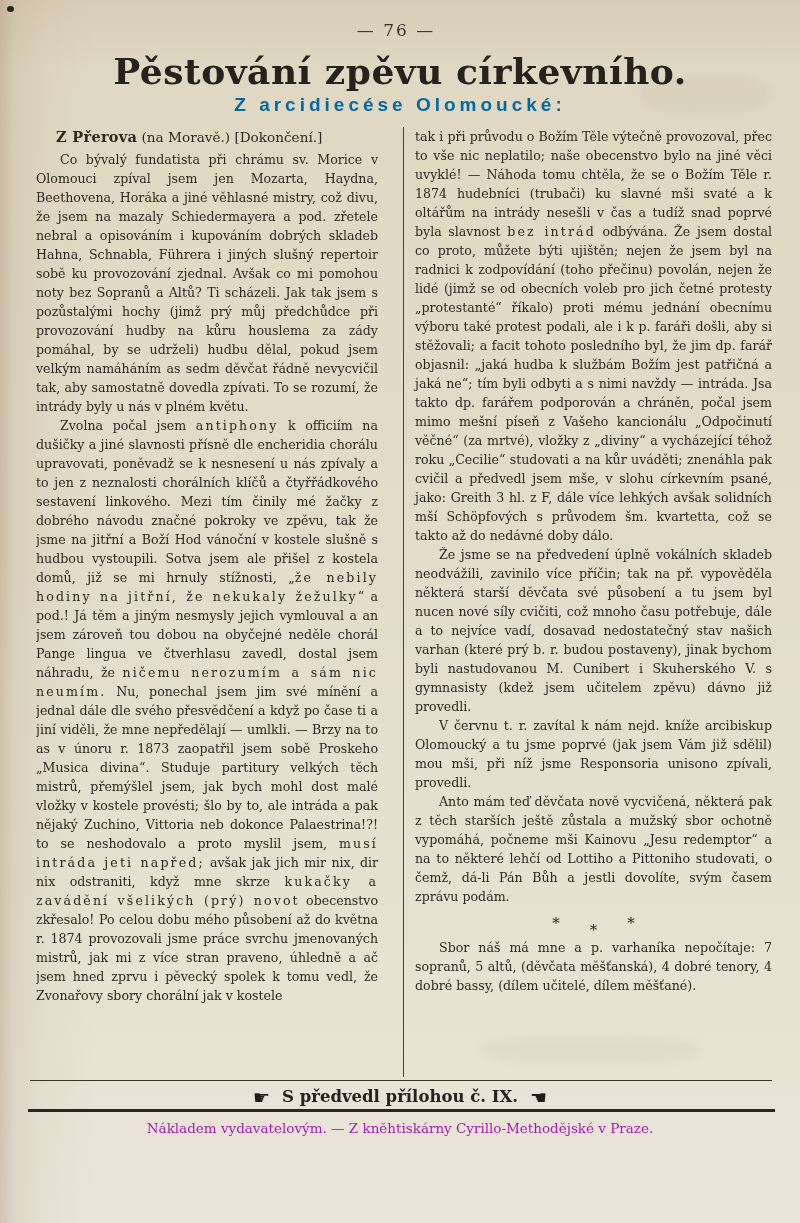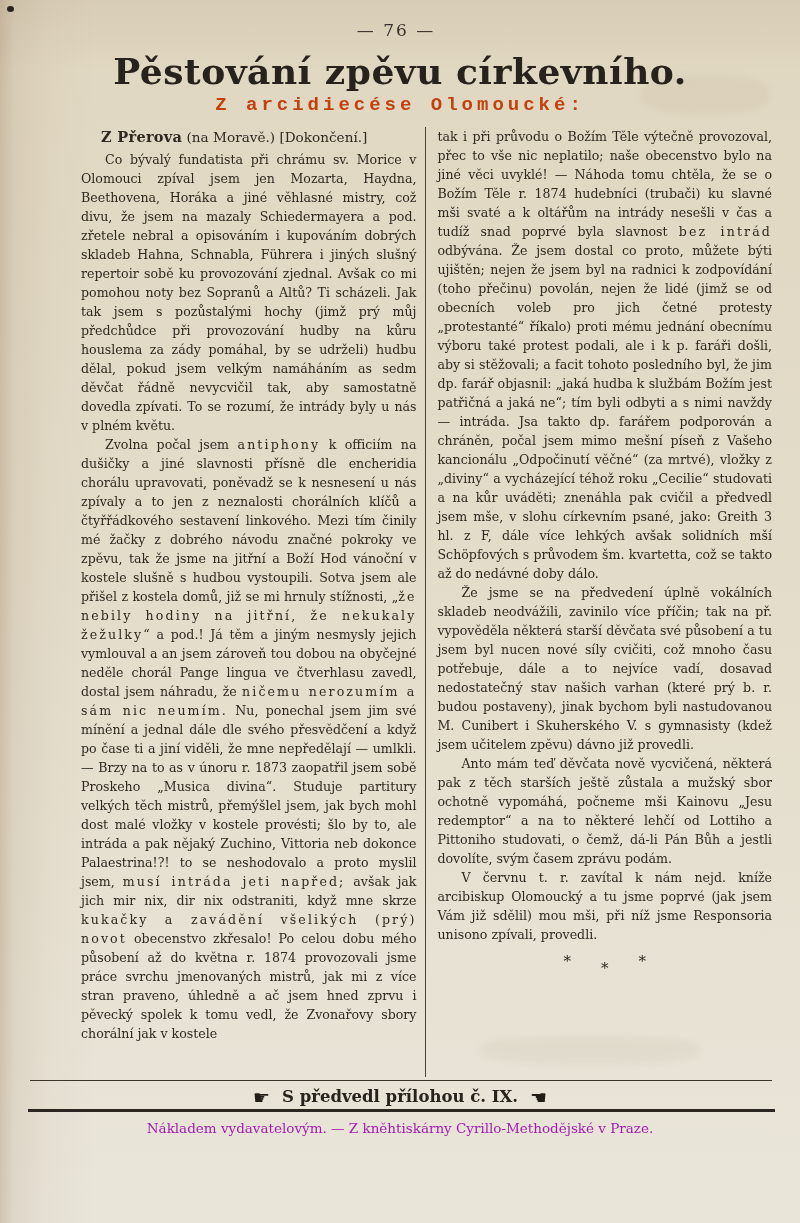--- a/index.html
+++ b/index.html
@@ -9,27 +9,27 @@
     background:
       linear-gradient(90deg, rgba(150,118,88,0.30) 0px, rgba(150,118,88,0.13) 14px, rgba(150,118,88,0.04) 48px, rgba(150,118,88,0) 95px),
       linear-gradient(180deg, rgba(140,110,80,0.10) 0px, rgba(140,110,80,0) 70px),
       linear-gradient(180deg, #e0d7c1 0%, #e3dcc9 45%, #e9e5d9 100%);
   }
   .pagenum{position:absolute;top:20px;left:0;right:8px;text-align:center;
     font-size:17px;letter-spacing:2px;color:#39322a;}
   .title{position:absolute;top:50px;left:0;right:0;text-align:center;margin:0;
     font-size:36px;font-weight:bold;letter-spacing:0.5px;color:#27221b;}
   .subtitle{position:absolute;top:94px;left:0;right:0;text-align:center;margin:0;
-    font-family:Liberation Mono, monospace;font-weight:bold;
-    font-size:19px;letter-spacing:4px;color:#c2410c;}
+    font-family:Liberation Sans, sans-serif;font-weight:bold;
+    font-size:19px;letter-spacing:4px;color:#0369a1;}
   .columns{position:absolute;top:127px;left:36px;width:736px;height:950px;
     display:flex;overflow:hidden;}
   .col{width:50%;box-sizing:border-box;text-align:justify;
     font-size:12.6px;line-height:19.0px;}
-  .col-left{padding-right:9px;border-right:1px solid #4a4235;margin-left:45px;}
+  .col-left{padding-right:25px;border-right:1px solid #4a4235;}
   .col-right{padding-left:11px;}
   p.para{margin:0;text-indent:24px;}
   p.noindent{text-indent:0;}
   .sperr{letter-spacing:2.1px;}
   .bold-lead{font-weight:bold;font-size:14.5px;letter-spacing:0.3px;}
   p.dateline{text-indent:20px;position:relative;font-size:13.6px;margin-bottom:3px;}
   .stars{text-align:center;margin:8px 0 5px;font-size:15px;color:#2e2820;}
   .stars span{display:inline-block;margin:0 15px;}
   .stars .low{transform:translateY(7px);}
   .rule-thin{position:absolute;top:1080px;left:30px;right:28px;height:1px;background:#3b352b;}
@@ -56,23 +56,24 @@
 
 <div class="columns">
   <div class="col col-left" id="col-left">
       <p class="para dateline"><span class="bold-lead">Z Přerova</span><span> (na Moravě.) [Dokončení.]</span></p>
       <p class="para"><span>Co bývalý fundatista při chrámu sv. Morice v Olomouci zpíval jsem jen Mozarta, Haydna, Beethovena, Horáka a jiné věhlasné mistry, což divu, že jsem na mazaly Schiedermayera a pod. zřetele nebral a opisováním i kupováním dobrých skladeb Hahna, Schnabla, Führera i jiných slušný repertoir sobě ku provozování zjednal. Avšak co mi pomohou noty bez Sopranů a Altů? Ti scházeli. Jak tak jsem s pozůstalými hochy (jimž prý můj předchůdce při provozování hudby na kůru houslema za zády pomáhal, by se udrželi) hudbu dělal, pokud jsem velkým namáháním as sedm děvčat řádně nevycvičil tak, aby samostatně dovedla zpívati. To se rozumí, že intrády byly u nás v plném květu.</span></p>
       <p class="para"><span>Zvolna počal jsem </span><span class="sperr">antiphony</span><span> k officiím na dušičky a jiné slavnosti přísně dle encheridia chorálu upravovati, poněvadž se k nesnesení u nás zpívaly a to jen z neznalosti chorálních klíčů a čtyřřádkového sestavení linkového. Mezi tím činily mé žačky z dobrého návodu značné pokroky ve zpěvu, tak že jsme na jitřní a Boží Hod vánoční v kostele slušně s hudbou vystoupili. Sotva jsem ale přišel z kostela domů, již se mi hrnuly stížnosti, „</span><span class="sperr">že nebily hodiny na jitřní, že nekukaly žežulky</span><span>“ a pod.! Já těm a jiným nesmysly jejich vymlouval a an jsem zároveň tou dobou na obyčejné neděle chorál Pange lingua ve čtverhlasu zavedl, dostal jsem náhradu, že </span><span class="sperr">ničemu nerozumím a sám nic neumím.</span><span> Nu, ponechal jsem jim své mínění a jednal dále dle svého přesvědčení a když po čase ti a jiní viděli, že mne nepředělají — umlkli. — Brzy na to as v únoru r. 1873 zaopatřil jsem sobě Proskeho „Musica divina“. Studuje partitury velkých těch mistrů, přemýšlel jsem, jak bych mohl dost malé vložky v kostele provésti; šlo by to, ale intráda a pak nějaký Zuchino, Vittoria neb dokonce Palaestrina!?! to se neshodovalo a proto myslil jsem, </span><span class="sperr">musí intráda jeti napřed;</span><span> avšak jak jich mir nix, dir nix odstraniti, když mne skrze </span><span class="sperr">kukačky a zavádění všelikých (prý) novot</span><span> obecenstvo zkřesalo! Po celou dobu mého působení až do května r. 1874 provozovali jsme práce svrchu jmenovaných mistrů, jak mi z více stran praveno, úhledně a ač jsem hned zprvu i pěvecký spolek k tomu vedl, že Zvonařovy sbory chorální jak v kostele</span></p>
     </div>
   <div class="col col-right" id="col-right">
       <p class="para noindent"><span>tak i při průvodu o Božím Těle výtečně provozoval, přec to vše nic neplatilo; naše obecenstvo bylo na jiné věci uvyklé! — Náhoda tomu chtěla, že se o Božím Těle r. 1874 hudebníci (trubači) ku slavné mši svaté a k oltářům na intrády nesešli v čas a tudíž snad poprvé byla slavnost </span><span class="sperr">bez intrád</span><span> odbývána. Že jsem dostal co proto, můžete býti ujištěn; nejen že jsem byl na radnici k zodpovídání (toho přečinu) povolán, nejen že lidé (jimž se od obecních voleb pro jich četné protesty „protestanté“ říkalo) proti mému jednání obecnímu výboru také protest podali, ale i k p. faráři došli, aby si stěžovali; a facit tohoto posledního byl, že jim dp. farář objasnil: „jaká hudba k službám Božím jest patřičná a jaká ne“; tím byli odbyti a s nimi navždy — intráda. Jsa takto dp. farářem podporován a chráněn, počal jsem mimo mešní píseň z Vašeho kancionálu „Odpočinutí věčné“ (za mrtvé), vložky z „diviny“ a vycházející téhož roku „Cecilie“ studovati a na kůr uváděti; znenáhla pak cvičil a předvedl jsem mše, v slohu církevním psané, jako: Greith 3 hl. z F, dále více lehkých avšak solidních mší Schöpfových s průvodem šm. kvartetta, což se takto až do nedávné doby dálo.</span></p>
       <p class="para"><span>Že jsme se na předvedení úplně vokálních skladeb neodvážili, zavinilo více příčin; tak na př. vypověděla některá starší děvčata své působení a tu jsem byl nucen nové síly cvičiti, což mnoho času potřebuje, dále a to nejvíce vadí, dosavad nedostatečný stav našich varhan (které prý b. r. budou postaveny), jinak bychom byli nastudovanou M. Cunibert i Skuherského V. s gymnasisty (kdež jsem učitelem zpěvu) dávno již provedli.</span></p>
+      <p class="para"><span>V červnu t. r. zavítal k nám nejd. kníže arcibiskup Olomoucký a tu jsme poprvé (jak jsem Vám již sdělil) mou mši, při níž jsme Responsoria unisono zpívali, provedli.</span></p>
       <p class="para"><span>Anto mám teď děvčata nově vycvičená, některá pak z těch starších ještě zůstala a mužský sbor ochotně vypomáhá, počneme mši Kainovu „Jesu redemptor“ a na to některé lehčí od Lottiho a Pittoniho studovati, o čemž, dá-li Pán Bůh a jestli dovolíte, svým časem zprávu podám.</span></p>
-      <p class="para"><span>V červnu t. r. zavítal k nám nejd. kníže arcibiskup Olomoucký a tu jsme poprvé (jak jsem Vám již sdělil) mou mši, při níž jsme Responsoria unisono zpívali, provedli.</span></p>
       <div class="stars"><span class="hi">*</span><span class="low">*</span><span class="hi">*</span></div>
+      <p class="para"><span>Sbor náš má mne a p. varhaníka nepočítaje: 7 sopranů, 5 altů, (děvčata měšťanská), 4 dobré tenory, 4 dobré bassy, (dílem učitelé, dílem měšťané).</span></p>
     </div>
 </div>
 
 <div class="rule-thin"></div>
 <div class="supplement">
   <span class="hand">☛</span><span>S předvedl přílohou č. IX.</span><span class="hand">☚</span>
 </div>
 <div class="rule-thick"></div>
 <div class="imprint">Nákladem vydavatelovým. — Z kněhtiskárny Cyrillo-Methodějské v Praze.</div>
 

